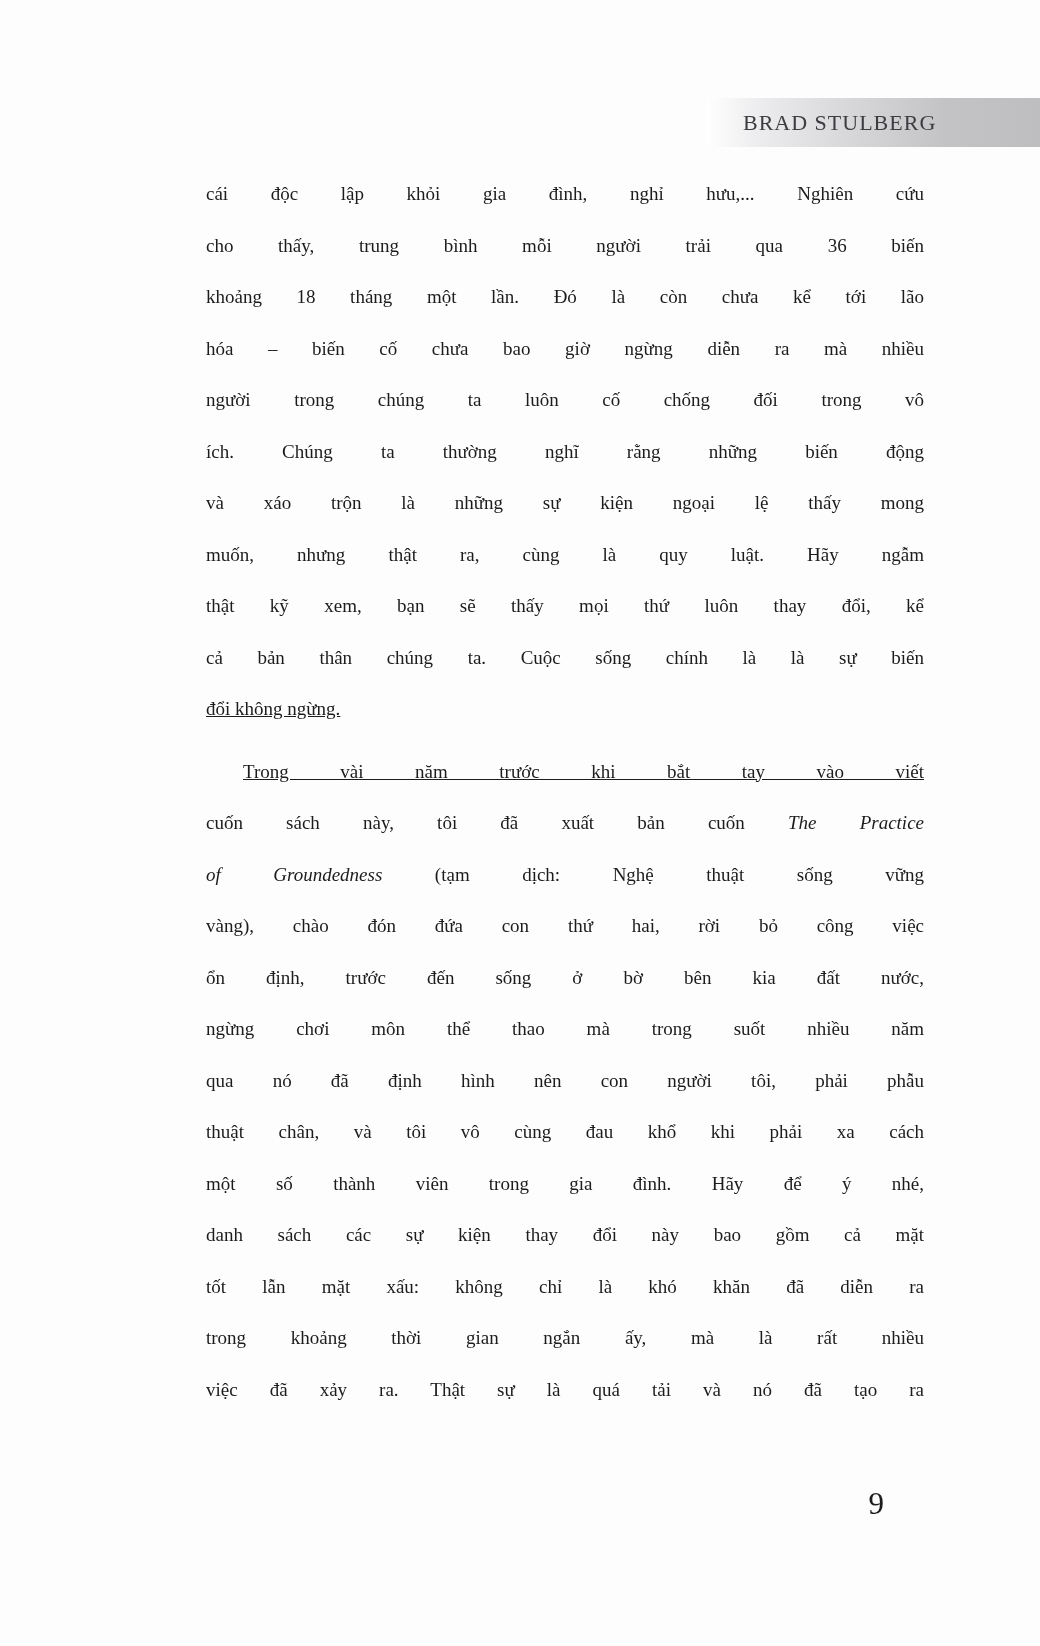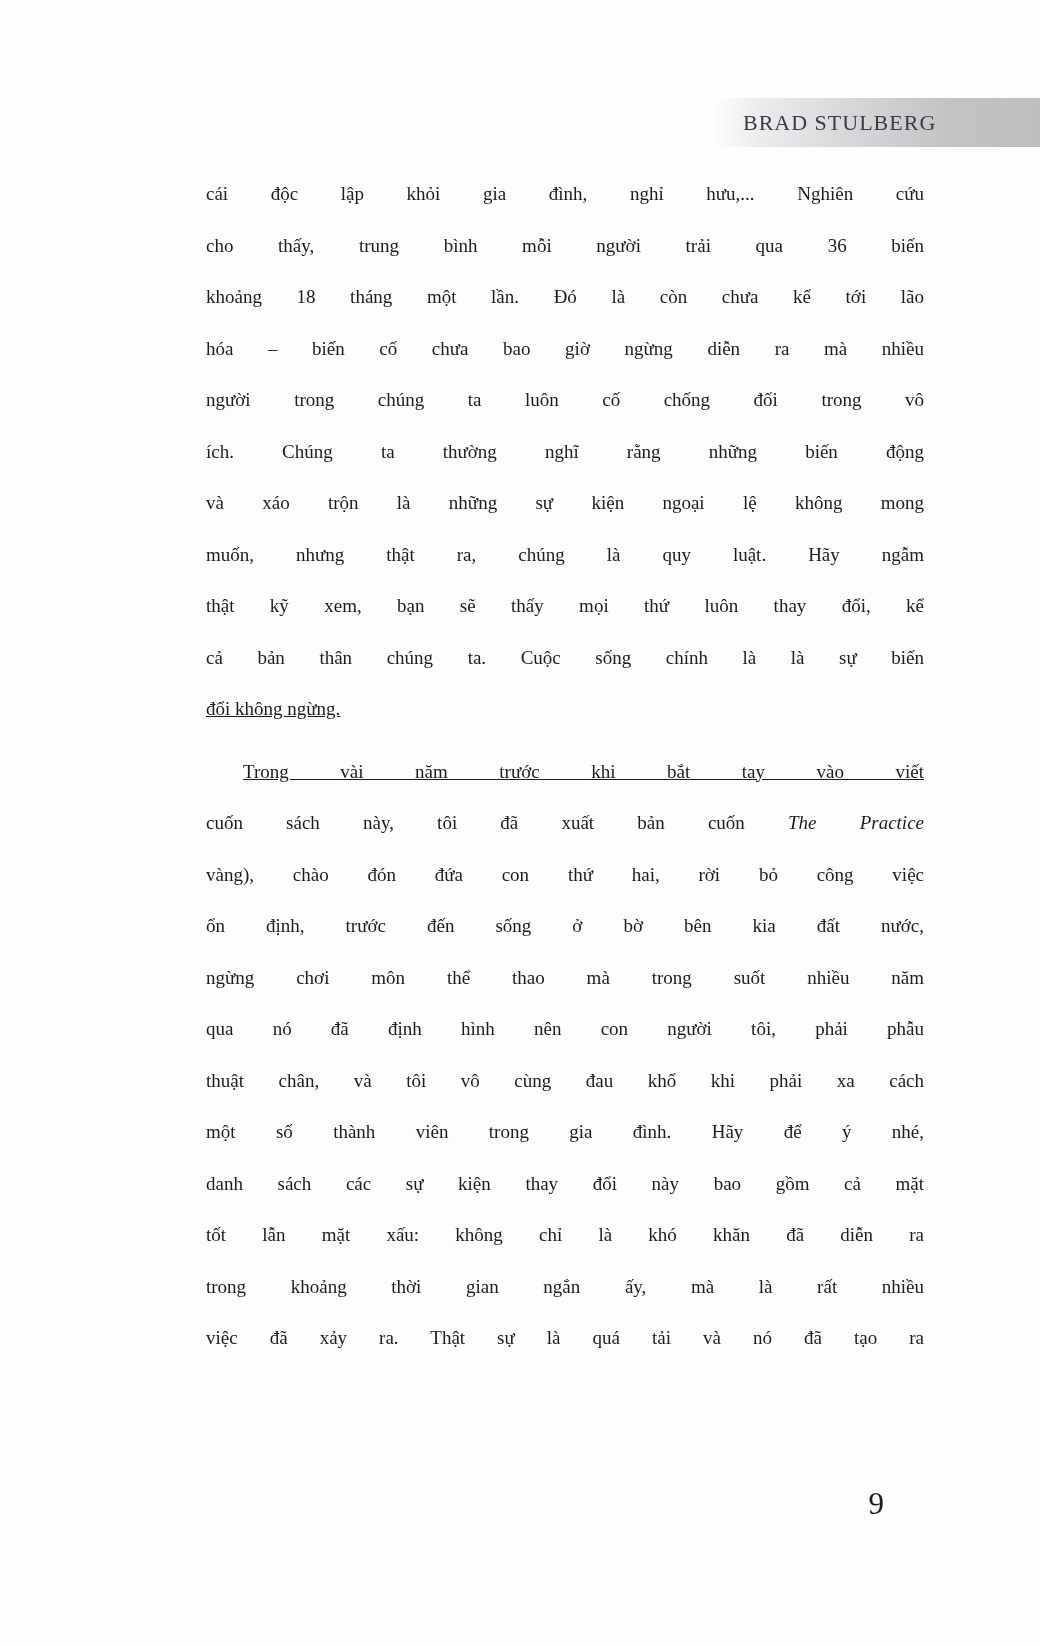--- a/index.html
+++ b/index.html
@@ -69,29 +69,30 @@
   </header>
 
   <main class="body-text">
       <div class="paragraph">
         <div class="line"><span>cái độc lập khỏi gia đình, nghỉ hưu,... Nghiên cứu</span></div>
         <div class="line"><span>cho thấy, trung bình mỗi người trải qua 36 biến</span></div>
         <div class="line"><span>khoảng 18 tháng một lần. Đó là còn chưa kể tới lão</span></div>
         <div class="line"><span>hóa – biến cố chưa bao giờ ngừng diễn ra mà nhiều</span></div>
         <div class="line"><span>người trong chúng ta luôn cố chống đối trong vô</span></div>
         <div class="line"><span>ích. Chúng ta thường nghĩ rằng những biến động</span></div>
-        <div class="line"><span>và xáo trộn là những sự kiện ngoại lệ không mong</span></div>
-        <div class="line"><span>muốn, nhưng thật ra, chúng là quy luật. Hãy ngẫm</span></div>
+        <div class="line"><span>và xáo trộn là những sự kiện ngoại lệ thấy mong</span></div>
+        <div class="line"><span>muốn, nhưng thật ra, cùng là quy luật. Hãy ngẫm</span></div>
         <div class="line"><span>thật kỹ xem, bạn sẽ thấy mọi thứ luôn thay đổi, kể</span></div>
         <div class="line"><span>cả bản thân chúng ta. Cuộc sống chính là là sự biến</span></div>
         <div class="line last"><span>đổi không ngừng.</span></div>
       </div>
       <div class="paragraph">
         <div class="line indent"><span>Trong vài năm trước khi bắt tay vào viết</span></div>
         <div class="line"><span>cuốn sách này, tôi đã xuất bản cuốn </span><em>The Practice</em></div>
+        <div class="line"><em>of Groundedness</em><span> (tạm dịch: Nghệ thuật sống vững</span></div>
         <div class="line"><span>vàng), chào đón đứa con thứ hai, rời bỏ công việc</span></div>
         <div class="line"><span>ổn định, trước đến sống ở bờ bên kia đất nước,</span></div>
         <div class="line"><span>ngừng chơi môn thể thao mà trong suốt nhiều năm</span></div>
         <div class="line"><span>qua nó đã định hình nên con người tôi, phải phẫu</span></div>
         <div class="line"><span>thuật chân, và tôi vô cùng đau khổ khi phải xa cách</span></div>
         <div class="line"><span>một số thành viên trong gia đình. Hãy để ý nhé,</span></div>
         <div class="line"><span>danh sách các sự kiện thay đổi này bao gồm cả mặt</span></div>
         <div class="line"><span>tốt lẫn mặt xấu: không chỉ là khó khăn đã diễn ra</span></div>
         <div class="line"><span>trong khoảng thời gian ngắn ấy, mà là rất nhiều</span></div>
         <div class="line"><span>việc đã xảy ra. Thật sự là quá tải và nó đã tạo ra</span></div>

